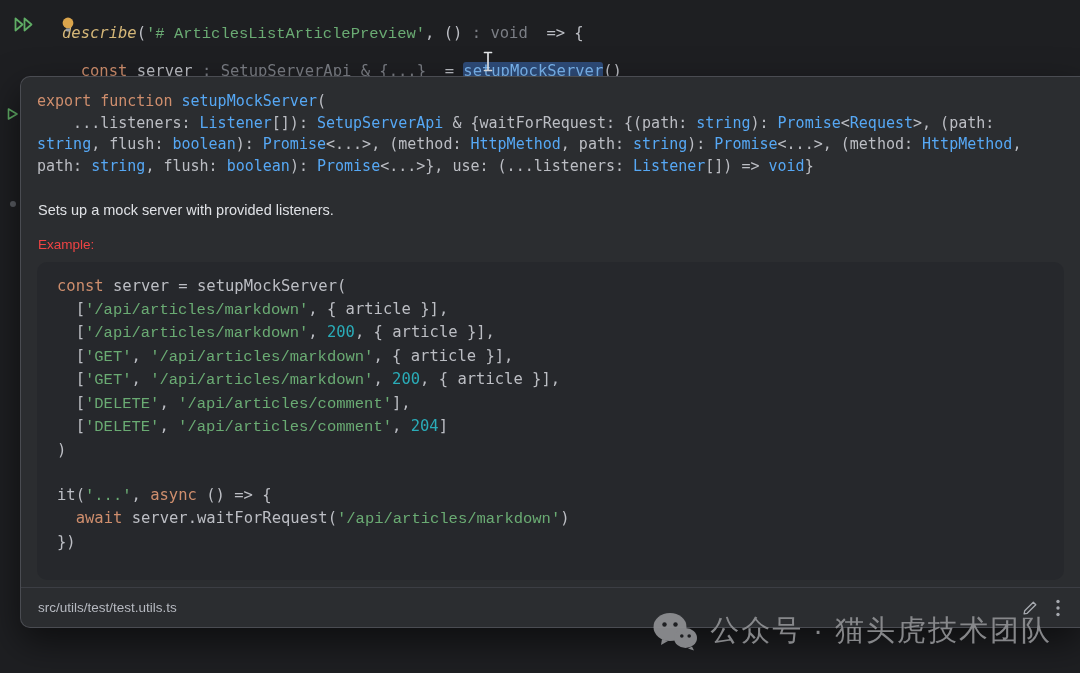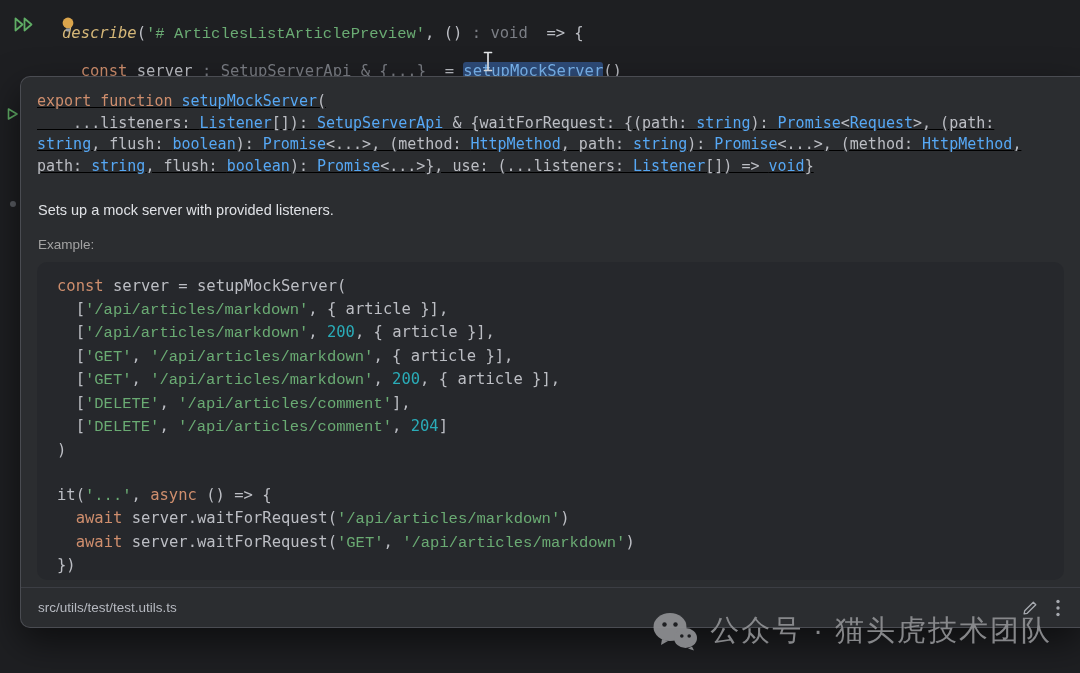--- a/index.html
+++ b/index.html
@@ -29,25 +29,25 @@
   .gutter-run2{position:absolute;left:6px;top:107px;z-index:2;cursor:pointer;}
   .gutter-dot{position:absolute;left:10px;top:201px;width:6px;height:6px;border-radius:50%;
               background:#5a5d63;z-index:2;}
   .bulb{position:absolute;left:61px;top:16px;z-index:6;cursor:pointer;}
   .ibeam{position:absolute;left:482px;top:51px;z-index:7;pointer-events:none;}
 
   
   .doc-popup{position:absolute;left:20px;top:76px;right:0;height:552px;background:#2b2d30;
              border:1px solid #4a4c52;border-right:none;border-radius:10px 0 0 10px;
              box-shadow:0 14px 36px rgba(0,0,0,.55);z-index:10;box-sizing:border-box;}
-  .sig{position:absolute;top:14px;left:16px;right:10px;text-decoration:underline;}
+  .sig{position:absolute;top:14px;left:16px;right:10px;}
   .sig .code-line{white-space:pre;font-family:"DejaVu Sans Mono",monospace;font-size:15px;
                   line-height:21.5px;color:#bcbec4;min-height:1em;}
   .desc{position:absolute;top:125px;left:17px;font-size:14.5px;color:#dfe1e5;}
-  .example-label{position:absolute;top:160px;left:17px;font-size:13.5px;color:#a3a3a3;}
+  .example-label{position:absolute;top:160px;left:17px;font-size:13.5px;color:#ef4444;}
   .example{position:absolute;top:185px;left:16px;right:16px;height:318px;background:#26282c;
            border-radius:10px;padding:13px 0 13px 20px;box-sizing:border-box;overflow:hidden;}
   .example .code-line{white-space:pre;font-family:"DejaVu Sans Mono",monospace;font-size:15.5px;
                       line-height:22.5px;color:#bcbec4;min-height:1em;}
   .footer{position:absolute;left:0;right:0;bottom:0;height:40px;border-top:1px solid #3c3e44;
           display:flex;align-items:center;padding:0 14px 0 17px;box-sizing:border-box;}
   .path{font-size:13.5px;color:#b6b9c0;cursor:pointer;}
   .footer-icons{margin-left:auto;display:flex;align-items:center;gap:18px;padding-right:6px;}
   .footer-icons .icon{cursor:pointer;}
 
@@ -103,21 +103,20 @@
         <div class="code-line"><span class="tk-def">  [</span><span class="tk-str">'/api/articles/markdown'</span><span class="tk-def">, { article }],</span></div>
         <div class="code-line"><span class="tk-def">  [</span><span class="tk-str">'/api/articles/markdown'</span><span class="tk-def">, </span><span class="tk-num">200</span><span class="tk-def">, { article }],</span></div>
         <div class="code-line"><span class="tk-def">  [</span><span class="tk-str">'GET'</span><span class="tk-def">, </span><span class="tk-str">'/api/articles/markdown'</span><span class="tk-def">, { article }],</span></div>
         <div class="code-line"><span class="tk-def">  [</span><span class="tk-str">'GET'</span><span class="tk-def">, </span><span class="tk-str">'/api/articles/markdown'</span><span class="tk-def">, </span><span class="tk-num">200</span><span class="tk-def">, { article }],</span></div>
         <div class="code-line"><span class="tk-def">  [</span><span class="tk-str">'DELETE'</span><span class="tk-def">, </span><span class="tk-str">'/api/articles/comment'</span><span class="tk-def">],</span></div>
         <div class="code-line"><span class="tk-def">  [</span><span class="tk-str">'DELETE'</span><span class="tk-def">, </span><span class="tk-str">'/api/articles/comment'</span><span class="tk-def">, </span><span class="tk-num">204</span><span class="tk-def">]</span></div>
         <div class="code-line"><span class="tk-def">)</span></div>
         <div class="code-line"><span class="tk-def"> </span></div>
         <div class="code-line"><span class="tk-def">it(</span><span class="tk-str">'...'</span><span class="tk-def">, </span><span class="tk-kw">async</span><span class="tk-def"> () =&gt; {</span></div>
         <div class="code-line"><span class="tk-def">  </span><span class="tk-kw">await</span><span class="tk-def"> server.waitForRequest(</span><span class="tk-str">'/api/articles/markdown'</span><span class="tk-def">)</span></div>
-        <div class="code-line"><span class="tk-def">  </span><span class="tk-kw">await</span><span class="tk-def"> server.waitForRequest(</span><span class="tk-str">'GET'</span><span class="tk-def">, </span><span class="tk-str">'/api/articles/markdown'</span><span class="tk-def">)</span></div>
         <div class="code-line"><span class="tk-def">})</span></div>
       </div>
     <div class="footer">
       <span class="path">src/utils/test/test.utils.ts</span>
       <span class="footer-icons">
         <span class="icon">
           <svg width="16" height="16" viewBox="0 0 16 16">
             <path d="M11.3 2.2l2.5 2.5-8.6 8.6-3.1.6.6-3.1 8.6-8.6z" fill="none" stroke="#a6a9af" stroke-width="1.3" stroke-linejoin="round"></path>
           </svg>
         </span>

